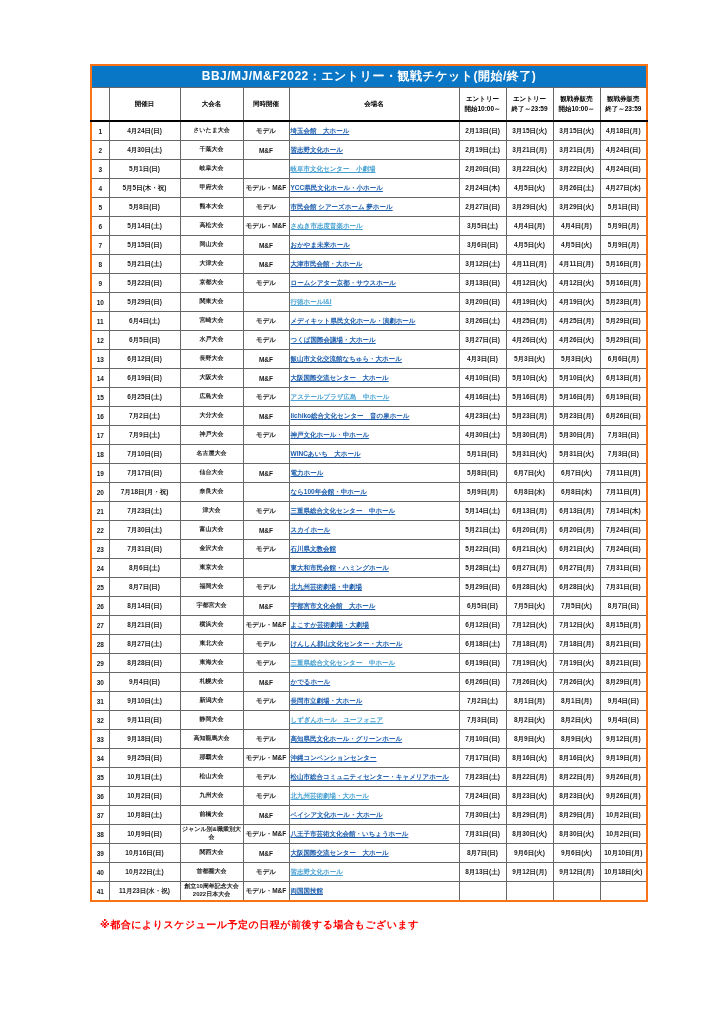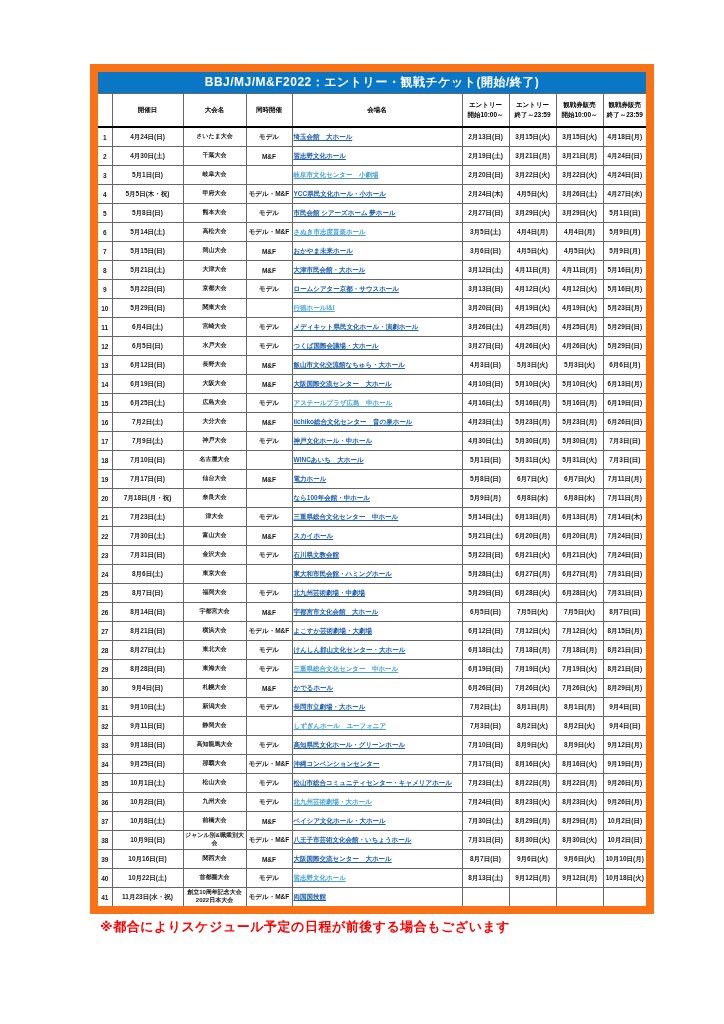--- a/index.html
+++ b/index.html
@@ -4,21 +4,21 @@
 <style>
   html,body { margin:0; padding:0; background:#e8e8e8; }
   .page {
     width:724px; height:1024px; background:#ffffff; position:relative;
     font-family:"Liberation Sans","DejaVu Sans",sans-serif;
     overflow:hidden;
   }
   .table-wrap { position:absolute; left:90px; top:64px; }
   table.schedule {
     border-collapse:collapse; table-layout:fixed; width:556px;
-    border:8px solid #f97316;
+    border:2px solid #f97316;
     padding-left:16px;
   }
   table.schedule th, table.schedule td {
     border:1px solid #666; padding:0 1px; overflow:hidden;
   }
   th.titlebar {
     background:var(--header-bg,#0a76c6); color:#fff;
     font-size:12px; font-weight:bold; height:21px; text-align:center;
     border:2px solid #000; letter-spacing:0.5px;
   }
@@ -33,21 +33,21 @@
   }
   td.c-no { font-size:6.5px; }
   td.c-name { white-space:pre-line; font-size:6px; line-height:1.3; }
   td.c-venue { text-align:left; padding-left:4px; }
   .venue-link {
     color:var(--link,#1f5fae); text-decoration:underline; cursor:pointer;
   }
   .venue-link.light { color:var(--link-light,#4ba3d3); }
   .footer-note {
     position:absolute; left:100px; top:918px;
-    color:var(--note-red,#ff0000); font-size:13px; font-weight:bold;
+    color:var(--note-red,#ff0000); font-size:10px; font-weight:bold;
     letter-spacing:0.5px;
   }
 </style>
 </head>
 <body>
 
 <div class="page">
   <div class="table-wrap">
     <table class="schedule">
       <colgroup>

